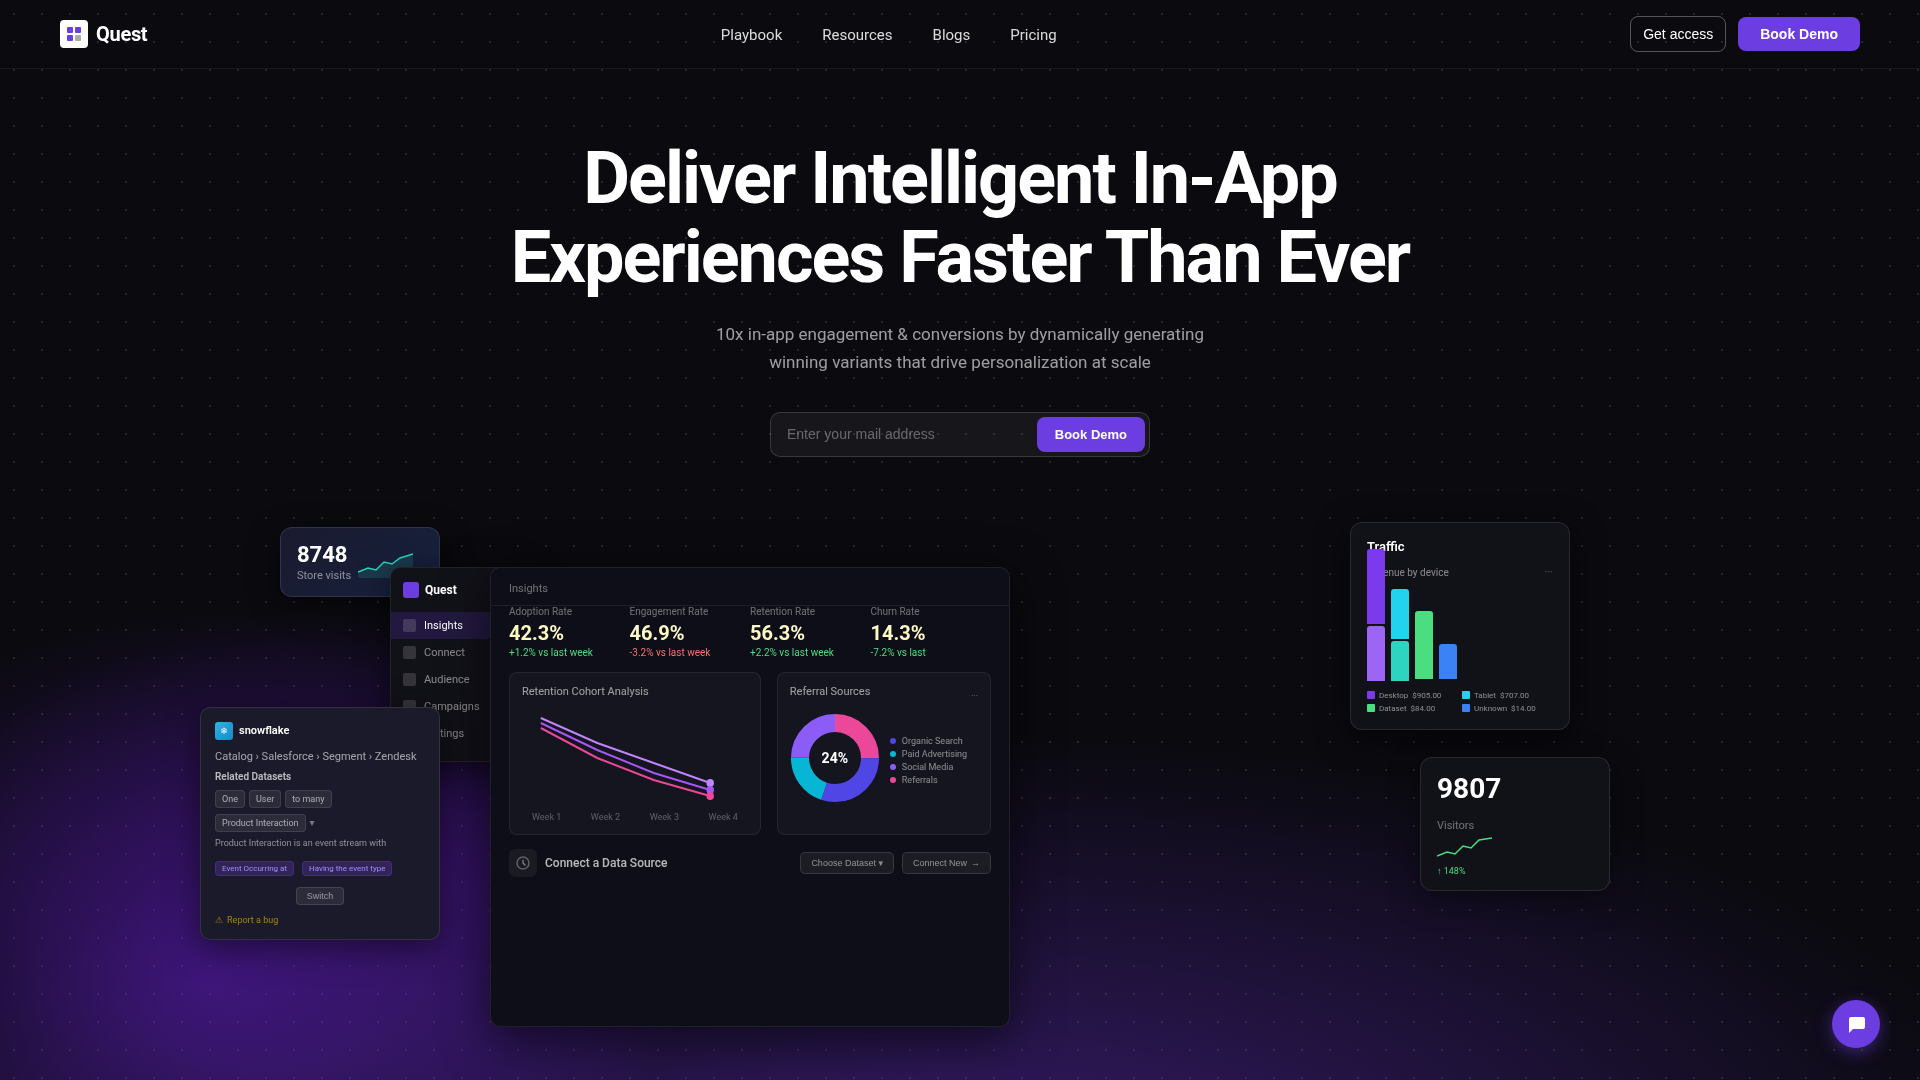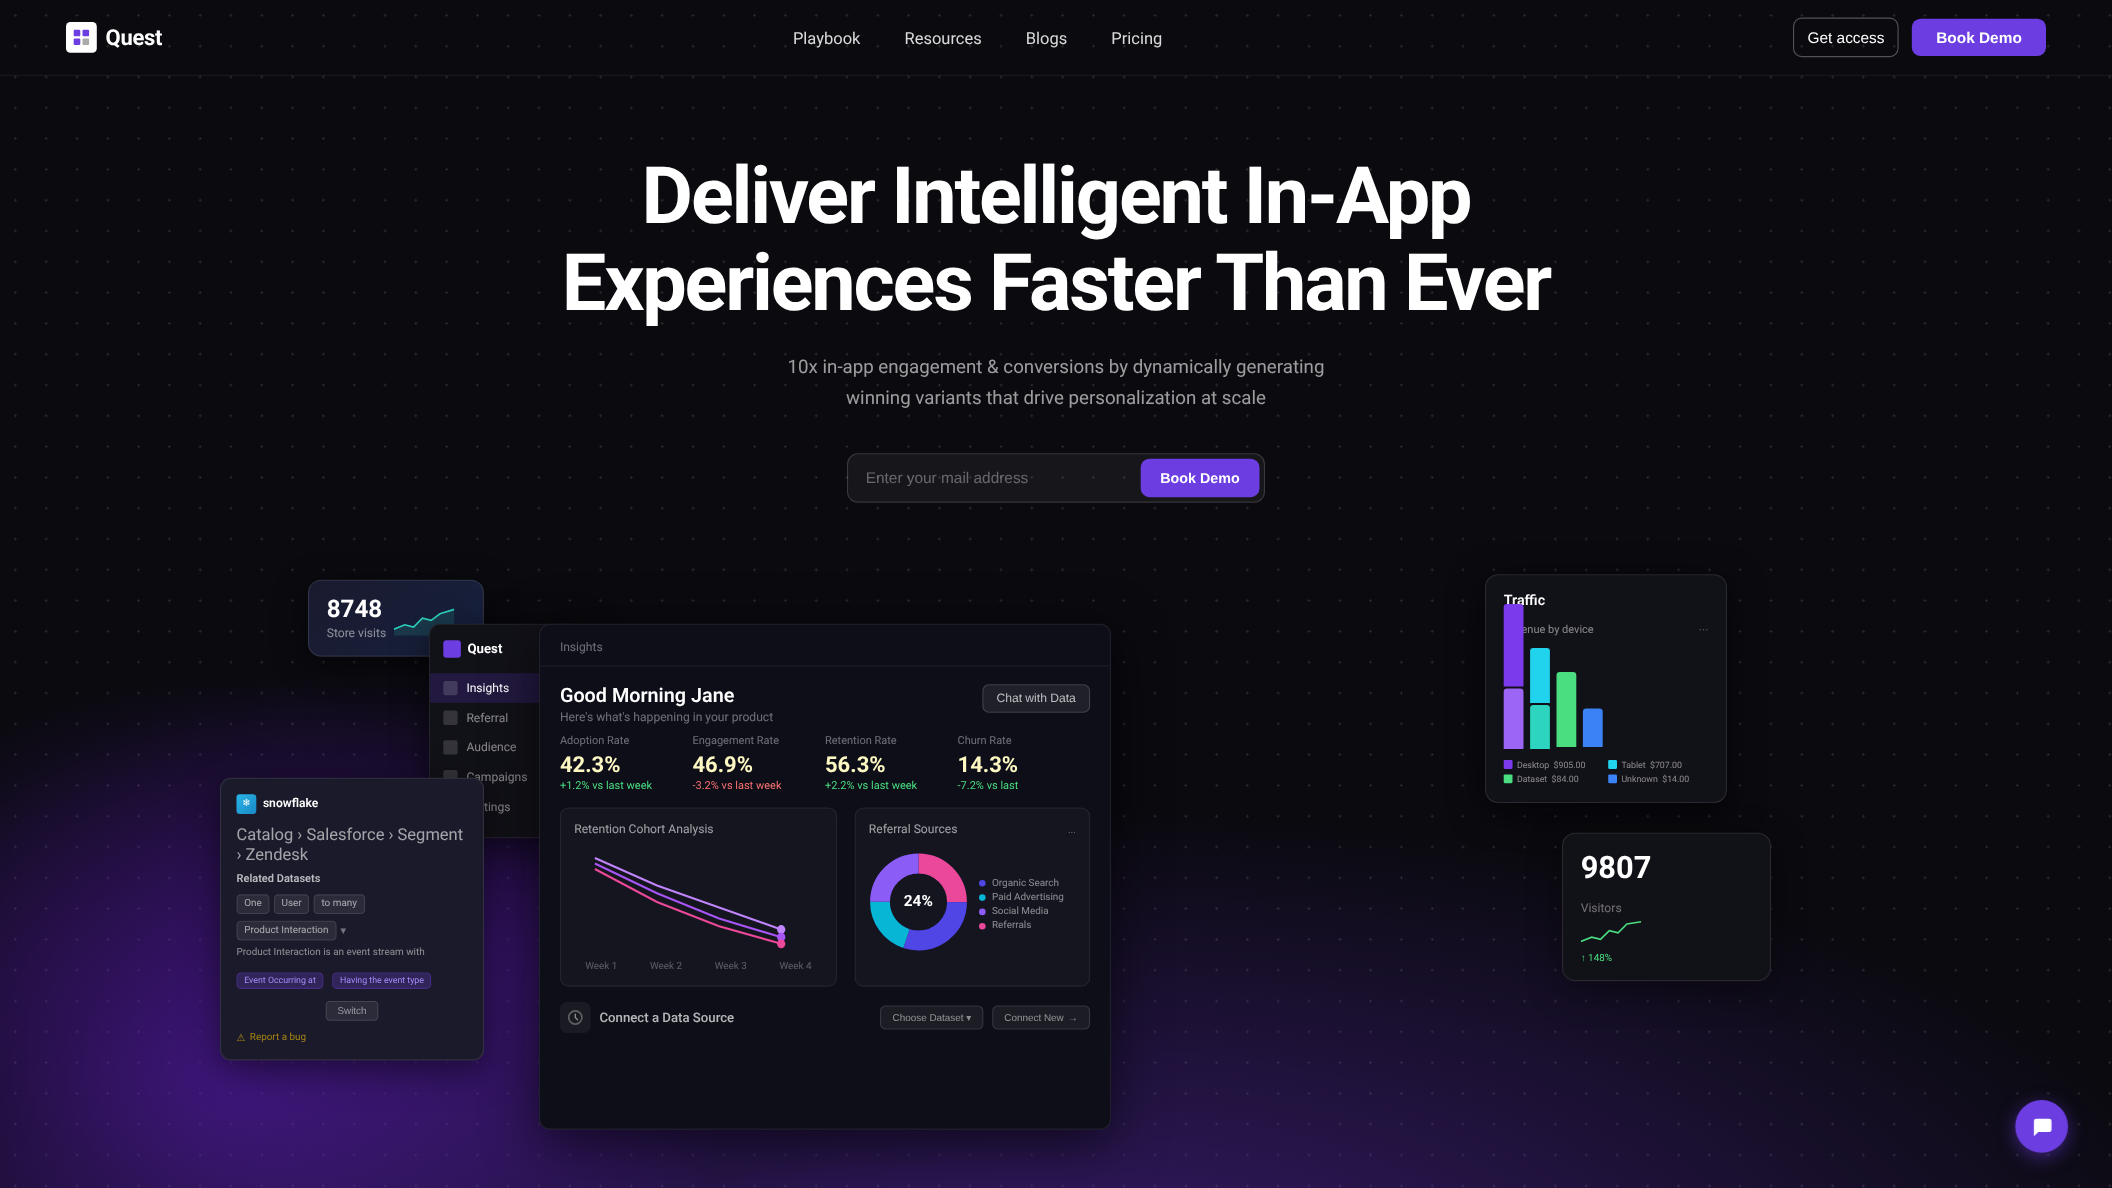--- a/index.html
+++ b/index.html
@@ -260,21 +260,21 @@
       color: #fff;
     }
 
     .sf-title {
       font-size: 11px;
       font-weight: 600;
       color: #fff;
     }
 
     .sf-breadcrumb {
-      font-size: 15px;
+      font-size: 11px;
       color: rgba(255,255,255,0.4);
       margin-bottom: 8px;
     }
 
     .sf-breadcrumb span {
       color: rgba(255,255,255,0.6);
     }
 
     .sf-section-title {
       font-size: 10px;
@@ -779,46 +779,39 @@
     <div class="quest-logo-row">
       <div class="quest-logo-sm"></div>
       <span class="quest-logo-text">Quest</span>
     </div>
     <div class="sidebar-item active">
       <div class="sidebar-icon"></div>
       <span>Insights</span>
     </div>
     <div class="sidebar-item">
       <div class="sidebar-icon"></div>
-      <span>Referral</span>
+      <span>Connect</span>
     </div>
     <div class="sidebar-item">
       <div class="sidebar-icon"></div>
       <span>Audience</span>
     </div>
     <div class="sidebar-item">
       <div class="sidebar-icon"></div>
       <span>Campaigns</span>
     </div>
     <div class="sidebar-item">
       <div class="sidebar-icon"></div>
       <span>Settings</span>
     </div>
   </div>
 
   <div class="panel-insights">
     <div class="panel-insights-header">
       <span>Insights</span>
-    </div>
-    <div class="panel-insights-greeting">
-      <div class="greeting-text">
-        <h2>Good Morning Jane</h2>
-        <p>Here's what's happening in your product</p>
-      </div>
-      <button class="btn-chat-data">Chat with Data</button>
     </div>
 
     <div class="metrics-row">
       <div class="metric-item">
         <div class="metric-label">Adoption Rate</div>
         <div class="metric-value">42.3%</div>
         <div class="metric-change up">
           <span>+1.2%</span>
           <span>vs last week</span>
         </div>

